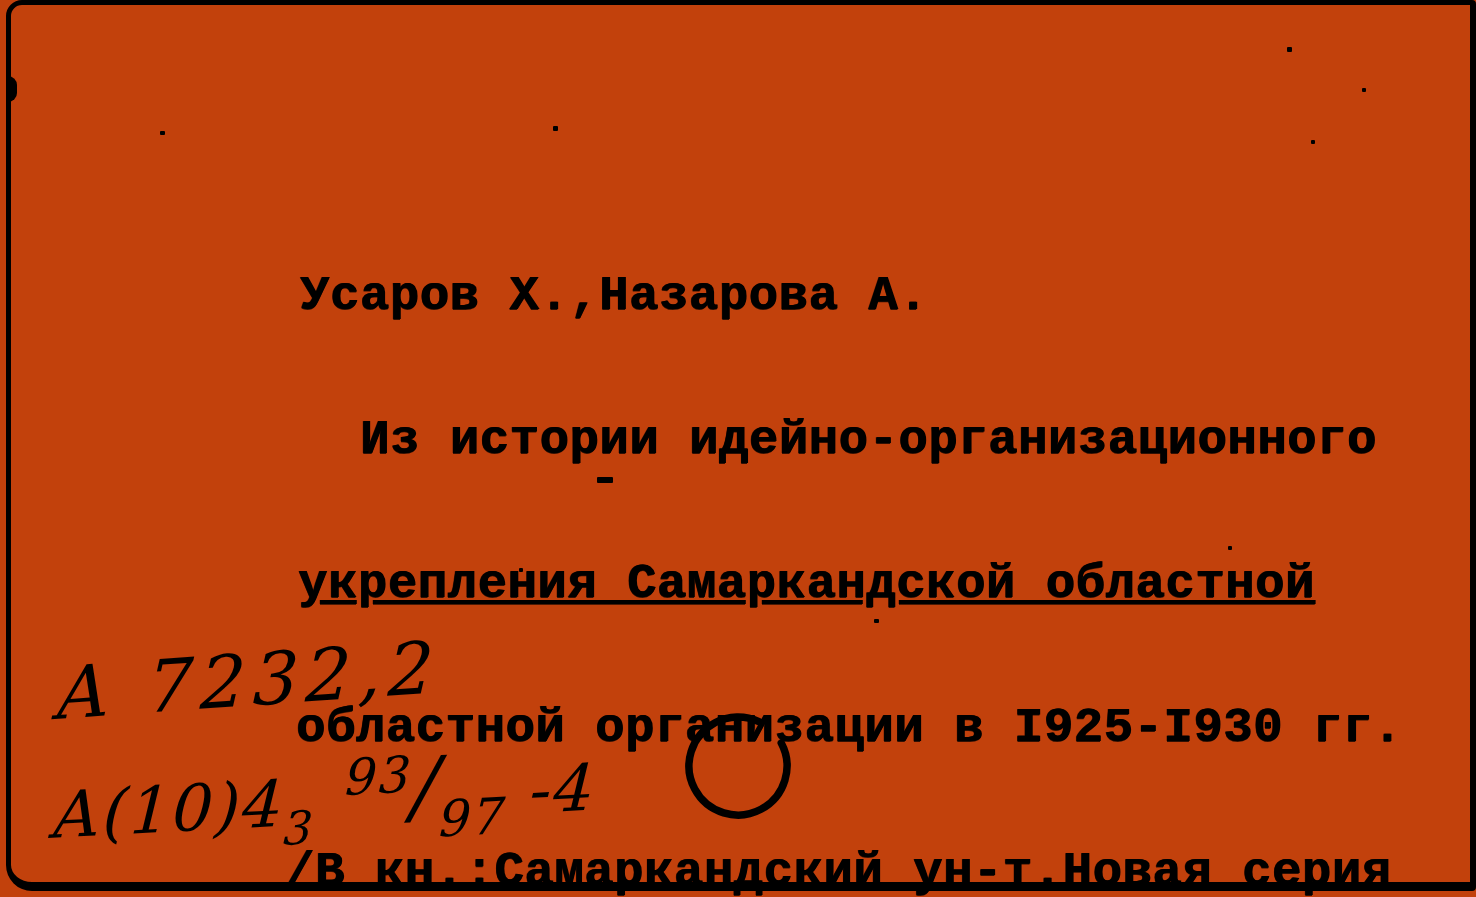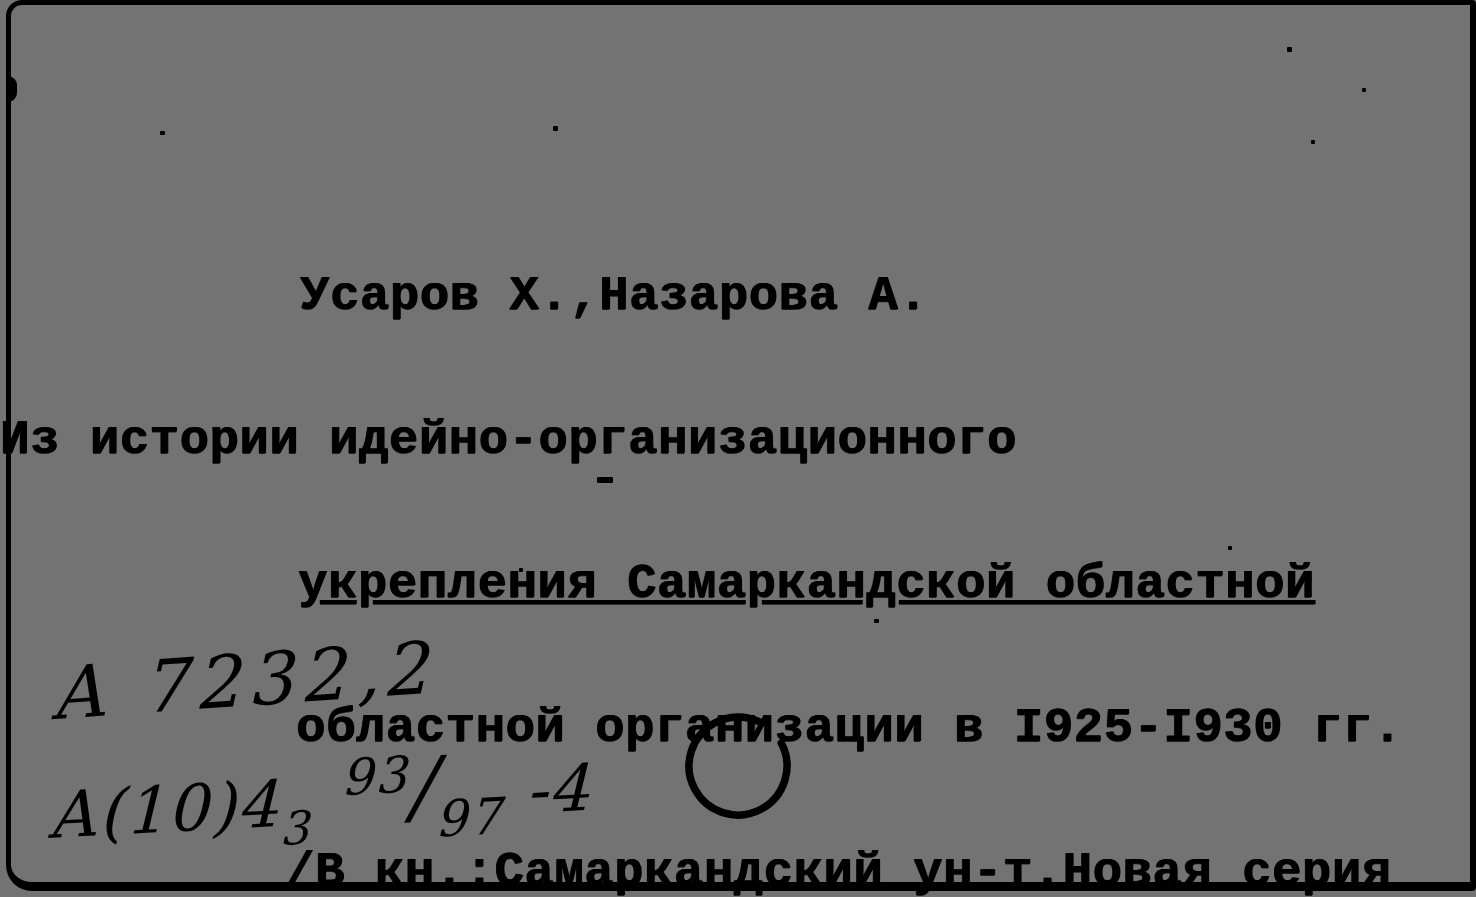--- a/index.html
+++ b/index.html
@@ -8,21 +8,21 @@
     background: #ffffff;
     width: 1476px;
     height: 897px;
     overflow: hidden;
     font-family: "Liberation Sans", sans-serif;
   }
   .scan {
     position: relative;
     width: 1476px;
     height: 897px;
-    background: #737373;
+    background: #c2410c;
     color: #000;
   }
   
   .card-edge {
     position: absolute;
     left: 6px; top: 0px; right: 0px; bottom: 6px;
     border-style: solid;
     border-color: #000;
     border-width: 5px 6px 9px 5px;
     border-radius: 16px 4px 4px 26px;
@@ -37,21 +37,21 @@
     font-weight: 700;
     font-size: 49px;
     line-height: 48px;
     color: #000;
     text-shadow: 0.8px 0 0 #000, 0 0.8px 0 rgba(0,0,0,0.75), -0.4px 0 0 rgba(0,0,0,0.5);
     letter-spacing: 0.5px;
     white-space: pre;
   }
   .typed-line { position: relative; }
   .tl-0 { margin-left: 300px; }
-  .tl-1 { }
+  .tl-1 { margin-left: 360px; }
   .tl-2 { margin-left: 298px; text-decoration: underline; }
   .tl-3 { margin-left: 296px; }
   .tl-4 { margin-left: 285px; }
   
   .hand {
     position: absolute;
     font-family: "DejaVu Serif", serif;
     font-style: italic;
     font-weight: 400;
     color: #000;

